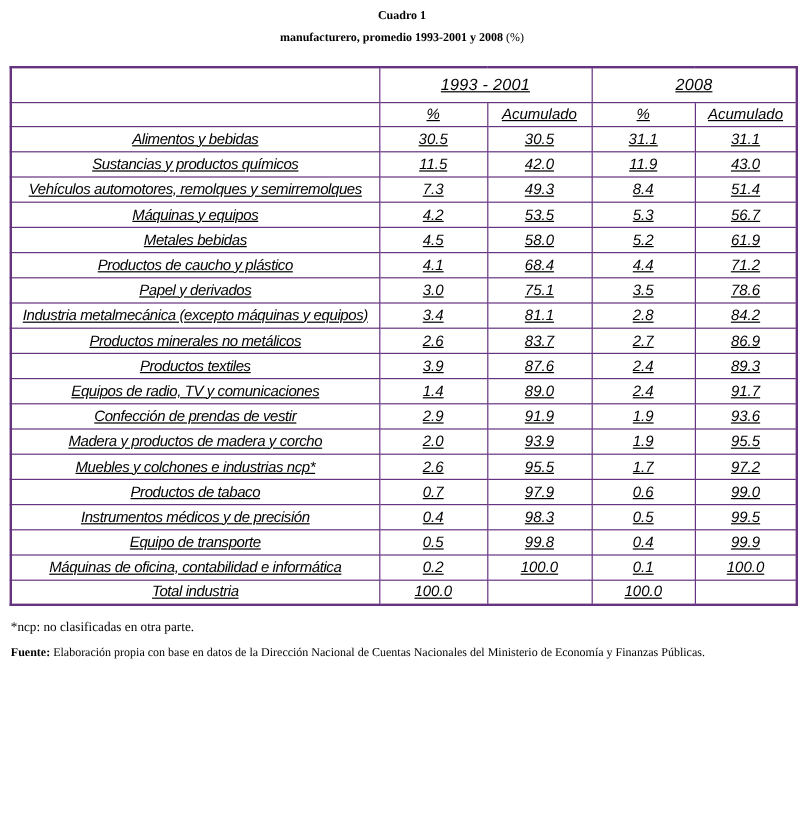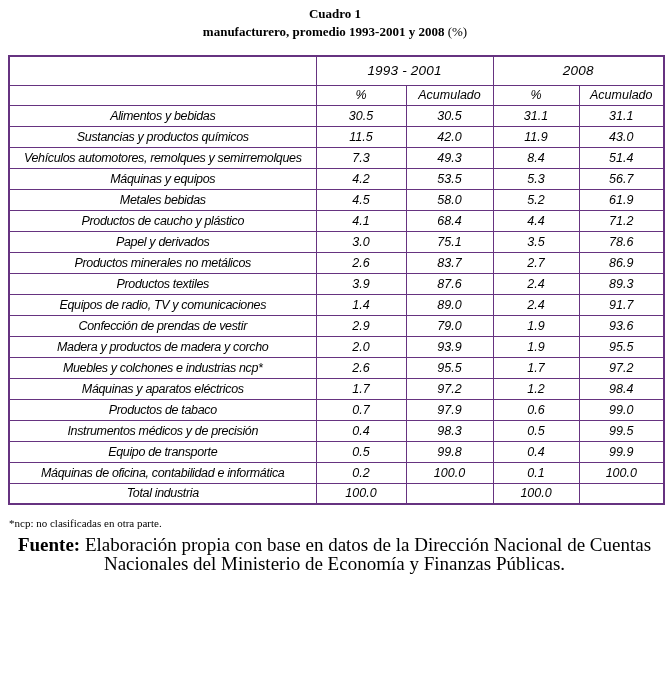--- a/index.html
+++ b/index.html
@@ -10,32 +10,32 @@
     width:670px; height:682px;
     background:var(--bg);
     color:var(--text);
     font-family:"Liberation Serif", serif;
     position:relative;
   }
   .title-block {
     padding-top:5px;
     text-align:center;
     font-weight:bold;
-    font-size:13px;
+    font-size:10px;
     line-height:17.5px;
   }
   .pct { font-weight:normal; }
 
   table.struct {
     border-collapse:collapse;
     table-layout:fixed;
     width:654px;
     margin:15px 0 0 8px;
   }
-  table.struct { border:2px solid var(--border); }
+  table.struct { border:2px solid var(--border);text-decoration:underline; }
   table.struct th, table.struct td {
     border:1px solid var(--border);
     font-family:"Liberation Sans", sans-serif;
     font-style:italic;
     font-weight:normal;
     color:var(--text);
     padding:0;
     overflow:hidden;
     white-space:nowrap;
     vertical-align:middle;
@@ -51,23 +51,22 @@
     letter-spacing:-0.35px;
     margin-top:40px;
   }
   .footnote {
     margin:9px 0 0 9px;
     font-size:11px;
     line-height:18px;
   }
   .source {
     margin:4px 10px 16px 9px;
-    font-size:19px;
+    font-size:10px;
     line-height:18.5px;
-    text-align:center;
   }
   .source .bold { font-weight:bold; }
 </style>
 </head>
 <body>
 
 <div class="page">
 
   <div class="title-block">
     <div>Cuadro 1</div>
@@ -140,20 +139,27 @@
           <td>71.2</td>
         </tr>
         <tr>
           <td class="sector">Papel y derivados</td>
           <td>3.0</td>
           <td>75.1</td>
           <td>3.5</td>
           <td>78.6</td>
         </tr>
         <tr>
+          <td class="sector">Industria metalmecánica (excepto máquinas y equipos)</td>
+          <td>3.4</td>
+          <td>81.1</td>
+          <td>2.8</td>
+          <td>84.2</td>
+        </tr>
+        <tr>
           <td class="sector">Productos minerales no metálicos</td>
           <td>2.6</td>
           <td>83.7</td>
           <td>2.7</td>
           <td>86.9</td>
         </tr>
         <tr>
           <td class="sector">Productos textiles</td>
           <td>3.9</td>
           <td>87.6</td>
@@ -163,46 +169,39 @@
         <tr>
           <td class="sector">Equipos de radio, TV y comunicaciones</td>
           <td>1.4</td>
           <td>89.0</td>
           <td>2.4</td>
           <td>91.7</td>
         </tr>
         <tr>
           <td class="sector">Confección de prendas de vestir</td>
           <td>2.9</td>
-          <td>79.0</td>
+          <td>91.9</td>
           <td>1.9</td>
           <td>93.6</td>
         </tr>
         <tr>
           <td class="sector">Madera y productos de madera y corcho</td>
           <td>2.0</td>
           <td>93.9</td>
           <td>1.9</td>
           <td>95.5</td>
         </tr>
         <tr>
           <td class="sector">Muebles y colchones e industrias ncp*</td>
           <td>2.6</td>
           <td>95.5</td>
           <td>1.7</td>
           <td>97.2</td>
         </tr>
         <tr>
-          <td class="sector">Máquinas y aparatos eléctricos</td>
-          <td>1.7</td>
-          <td>97.2</td>
-          <td>1.2</td>
-          <td>98.4</td>
-        </tr>
-        <tr>
           <td class="sector">Productos de tabaco</td>
           <td>0.7</td>
           <td>97.9</td>
           <td>0.6</td>
           <td>99.0</td>
         </tr>
         <tr>
           <td class="sector">Instrumentos médicos y de precisión</td>
           <td>0.4</td>
           <td>98.3</td>

